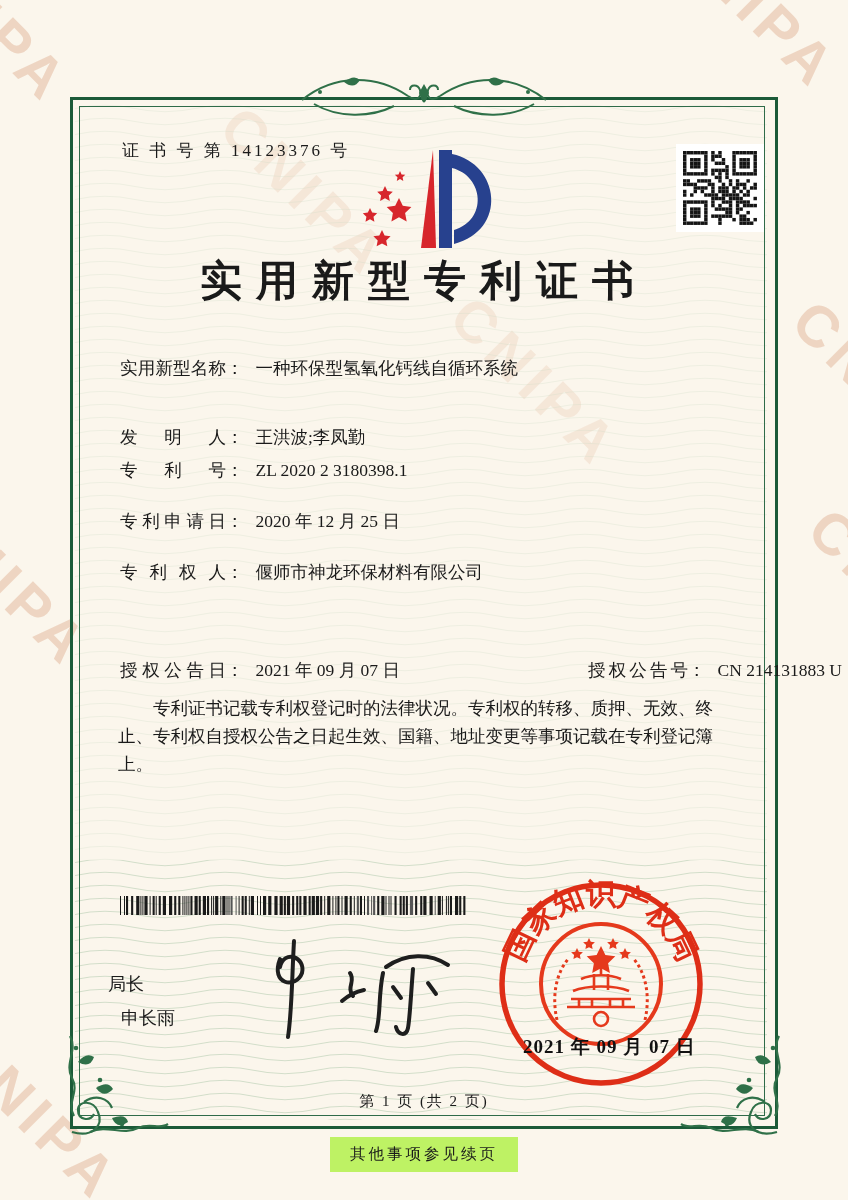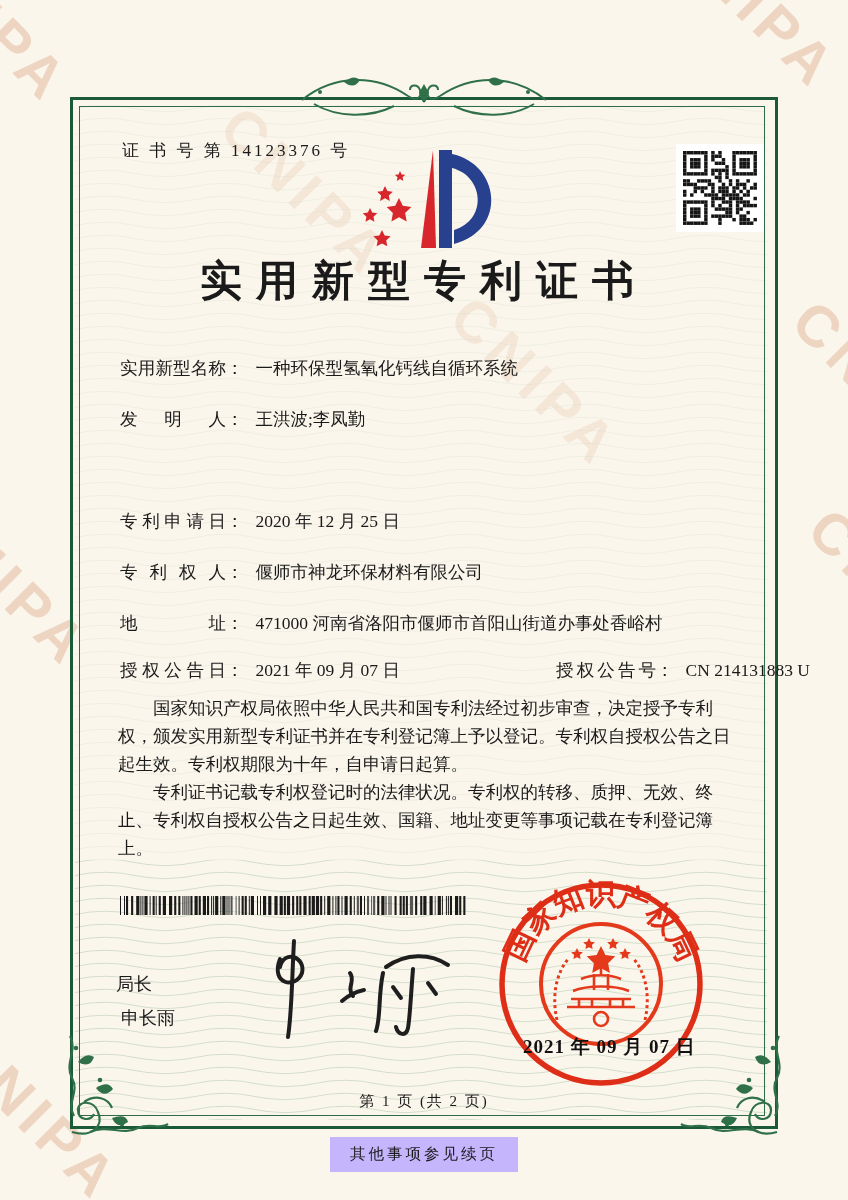--- a/index.html
+++ b/index.html
@@ -15,36 +15,36 @@
       border:1.5px solid #2f6b49;z-index:2;}
   .waves{position:absolute;left:75px;top:102px;z-index:1;}
   .certno{position:absolute;left:106px;top:139px;font-size:17px;letter-spacing:3px;z-index:3;margin-left:16px;}
   .logo{position:absolute;left:352px;top:138px;z-index:3;}
   .qr{position:absolute;left:676px;top:144px;z-index:3;background:#fff;padding:3px;}
   .title{position:absolute;left:0;top:253px;width:848px;text-align:center;font-size:42px;
       font-weight:bold;letter-spacing:14px;z-index:3;}
   .frow{position:absolute;left:120px;font-size:17.5px;z-index:3;white-space:nowrap;}
   .flabel{display:inline-block;width:106px;text-align:justify;text-align-last:justify;}
   .fvalue{margin-left:12px;}
-  .grant2{position:absolute;left:436px;top:0;}
+  .grant2{position:absolute;left:468px;top:0;}
   .grant2 .flabel{width:100px;}
   .paras{position:absolute;left:118px;top:694px;width:618px;font-size:17.5px;
       line-height:28px;z-index:3;}
   .paras p{margin:0;text-indent:2em;}
   .barcode{position:absolute;left:120px;top:896px;z-index:3;}
-  .director{position:absolute;left:116px;top:972px;font-size:18px;z-index:3;}
+  .director{position:absolute;left:108px;top:972px;font-size:18px;z-index:3;}
   .director-name{position:absolute;left:121px;top:1006px;font-size:18px;z-index:3;font-family:Liberation Serif, serif;}
   .sig{position:absolute;left:250px;top:935px;z-index:4;}
   .seal{position:absolute;left:495px;top:878px;z-index:3;}
   .seal-date{position:absolute;left:523px;top:1034px;font-size:19px;font-weight:bold;
       letter-spacing:1px;color:#111;z-index:5;white-space:nowrap;}
   .pageno{position:absolute;left:0;top:1092px;width:848px;text-align:center;
       font-size:15px;letter-spacing:2px;z-index:3;font-family:Liberation Serif, serif;}
   .contnote{position:absolute;left:50%;top:1137px;transform:translateX(-50%);
-      background:#c4b5fd;padding:7px 20px;font-size:15.5px;letter-spacing:3px;z-index:3;}
+      background:#bef264;padding:7px 20px;font-size:15.5px;letter-spacing:3px;z-index:3;}
   .orn{position:absolute;z-index:4;}
   svg{display:block;}
 </style>
 </head>
 <body>
 
 <div class="page">
 
   <div class="wm" style="left:-120px;top:-16px;">CNIPA</div>
   <div class="wm" style="left:648px;top:-30px;">CNIPA</div>
@@ -376,42 +376,41 @@
       <rect x="63.904761904761905" y="74.47619047619048" width="3.453333333333333" height="3.453333333333333" fill="#141414"></rect>
       <rect x="67.42857142857143" y="74.47619047619048" width="3.453333333333333" height="3.453333333333333" fill="#141414"></rect>
       <rect x="70.95238095238095" y="74.47619047619048" width="3.453333333333333" height="3.453333333333333" fill="#141414"></rect>
     </svg>
 
   <div class="title">实用新型专利证书</div>
 
   <div class="frow" style="top:356px;">
     <span class="flabel">实用新型名称</span><span>：</span><span class="fvalue">一种环保型氢氧化钙线自循环系统</span>
   </div>
-  <div class="frow" style="top:407px;">
+  <div class="frow" style="top:425px;">
     <span class="flabel">发明人</span><span>：</span><span class="fvalue">王洪波;李凤勤</span>
+  </div>
+  <div class="frow" style="top:458px;">
+    <span class="flabel">专利号</span><span>：</span><span class="fvalue">ZL 2020 2 3180398.1</span>
   </div>
   <div class="frow" style="top:509px;">
     <span class="flabel">专利申请日</span><span>：</span><span class="fvalue">2020 年 12 月 25 日</span>
   </div>
   <div class="frow" style="top:560px;">
     <span class="flabel">专利权人</span><span>：</span><span class="fvalue">偃师市神龙环保材料有限公司</span>
-  </div>
-  <div class="frow" style="top:611px;">
-    <span class="flabel">地址</span><span>：</span><span class="fvalue">471000 河南省洛阳市偃师市首阳山街道办事处香峪村</span>
   </div>
 
   <div class="frow" style="top:658px;width:620px;">
     <span class="flabel">授权公告日</span><span>：</span><span class="fvalue">2021 年 09 月 07 日</span>
     <span class="grant2">
       <span class="flabel">授权公告号</span><span>：</span><span class="fvalue">CN 214131883 U</span>
     </span>
   </div>
 
   <div class="paras">
-    <p>国家知识产权局依照中华人民共和国专利法经过初步审查，决定授予专利权，颁发实用新型专利证书并在专利登记簿上予以登记。专利权自授权公告之日起生效。专利权期限为十年，自申请日起算。</p>
     <p>专利证书记载专利权登记时的法律状况。专利权的转移、质押、无效、终止、专利权自授权公告之日起生效、国籍、地址变更等事项记载在专利登记簿上。</p>
   </div>
 
   <svg class="barcode" id="barcode-svg" width="350" height="19">
       <rect x="0" y="0" width="1" height="19" fill="#1a1a1a"></rect>
       <rect x="4" y="0" width="1" height="19" fill="#1a1a1a"></rect>
       <rect x="6" y="0" width="2.1" height="19" fill="#1a1a1a"></rect>
       <rect x="11.1" y="0" width="2.1" height="19" fill="#1a1a1a"></rect>
       <rect x="16.2" y="0" width="3.2" height="19" fill="#1a1a1a"></rect>
       <rect x="20.4" y="0" width="1" height="19" fill="#1a1a1a"></rect>

